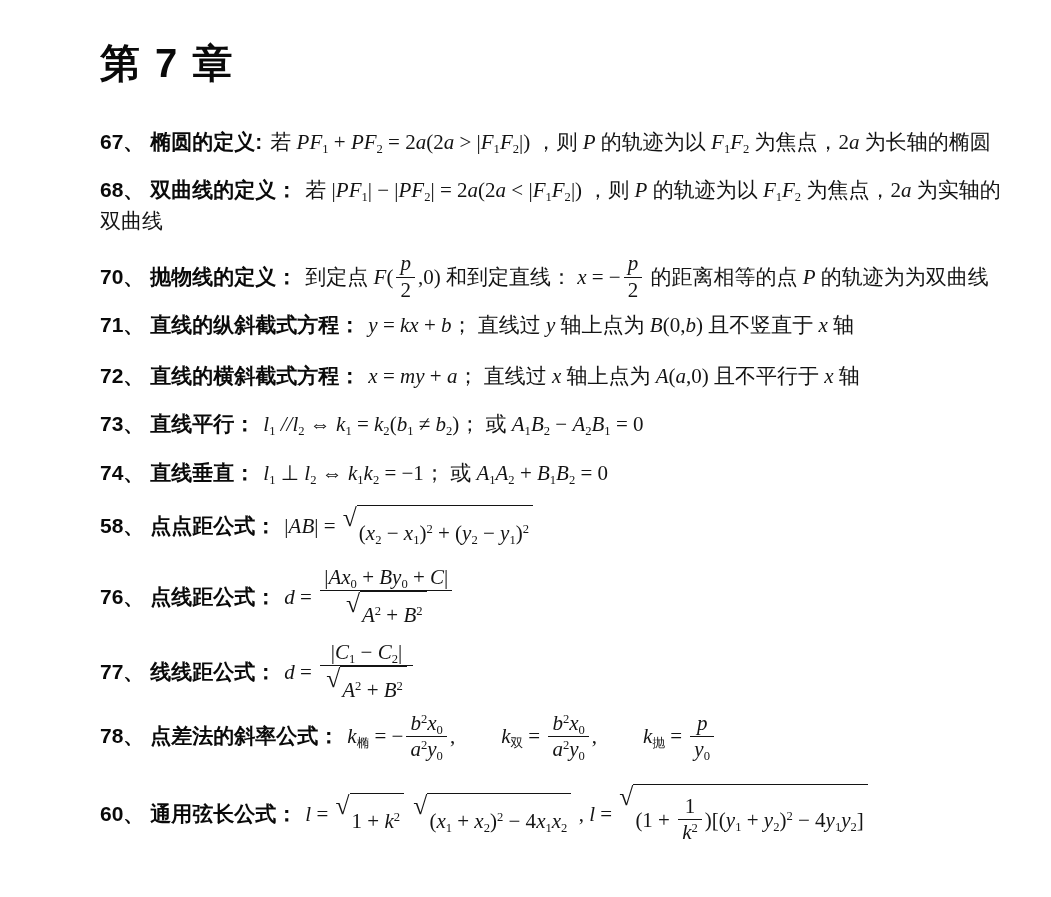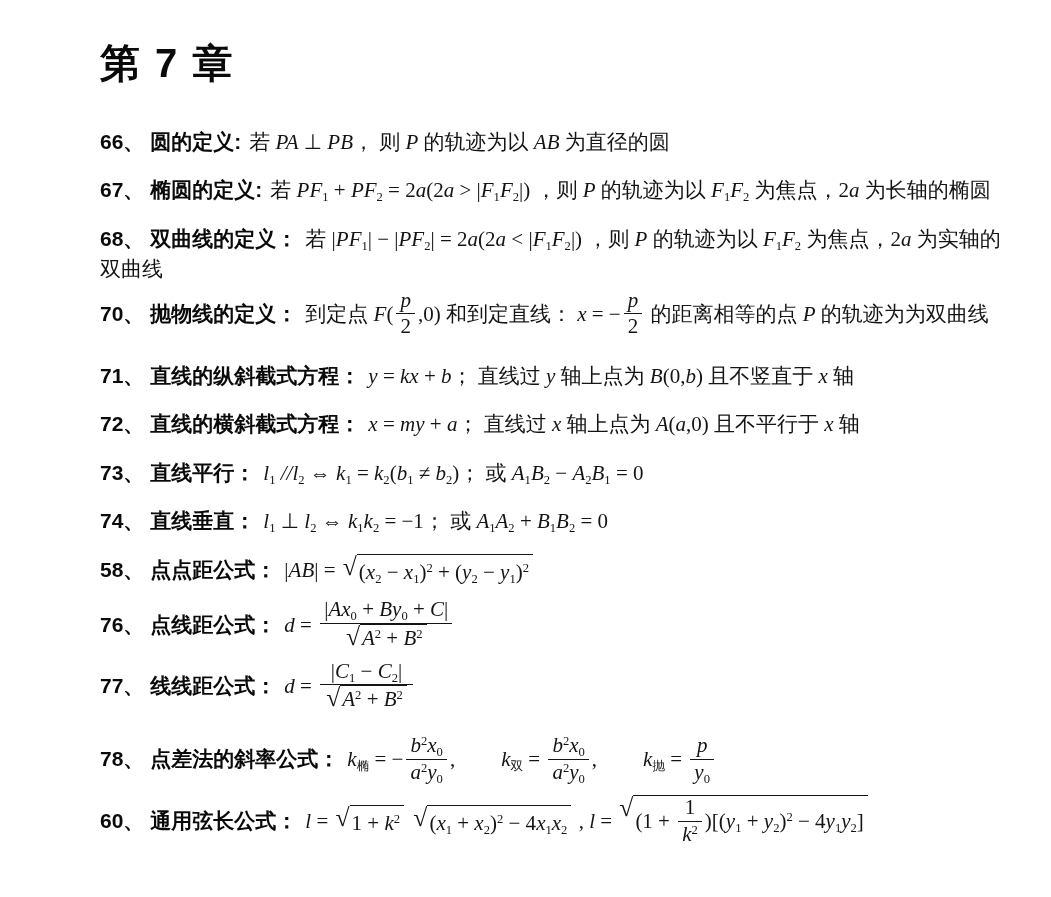--- a/index.html
+++ b/index.html
@@ -36,39 +36,38 @@
     display:inline-block;vertical-align:middle;text-align:center;
     line-height:1.12;margin:0 3px;transform:translateY(-2px);
   }
   .frac>.fn{display:block;border-bottom:1.6px solid #141414;padding:0 4px 1px;}
   .frac>.fd{display:block;padding:1px 4px 0;}
   .sqrt{
     display:inline-flex;align-items:flex-start;
     vertical-align:middle;margin:0 2px;transform:translateY(-1px);
   }
   .sqrt>.rsym{font-size:1.22em;line-height:1.05;font-style:normal;}
-  .sqrt>.rin{border-top:1.6px solid #141414;padding:2px 4px 0 2px;}
+  .sqrt>.rin{border-top:1.6px solid #141414;padding:12px 4px 0 2px;}
   .gap{display:inline-block;width:46px;}
   
   .row:nth-child(3){margin-bottom:6px;}
   .row:nth-child(4){margin-bottom:20px;}
   .row:nth-child(9){margin-bottom:12px;}
   .row:nth-child(10){margin-bottom:8px;}
   .row:nth-child(11){margin-bottom:21px;}
   .row:nth-child(12){margin-bottom:10px;}
 </style>
 </head>
 <body>
 
 <div class="page">
   <h1 class="title">
     <span>第 7 章</span>
   </h1>
   <div class="list" id="list">
-      <div class="row"><span class="num">66、</span><span class="label">圆的定义:</span><span class="content"><span class="cn">若 </span><span class="mi">PA</span><span class="mr"> ⊥ </span><span class="mi">PB</span><span class="cn">， 则 </span><span class="mi">P</span><span class="cn"> 的轨迹为以 </span><span class="mi">AB</span><span class="cn"> 为直径的圆</span></span></div>
       <div class="row"><span class="num">67、</span><span class="label">椭圆的定义:</span><span class="content"><span class="cn">若 </span><span class="mi">PF</span><sub>1</sub><span class="mr"> + </span><span class="mi">PF</span><sub>2</sub><span class="mr"> = 2</span><span class="mi">a</span><span class="mr">(2</span><span class="mi">a</span><span class="mr"> &gt; |</span><span class="mi">F</span><sub>1</sub><span class="mi">F</span><sub>2</sub><span class="mr">|)</span><span class="cn"> ，则 </span><span class="mi">P</span><span class="cn"> 的轨迹为以 </span><span class="mi">F</span><sub>1</sub><span class="mi">F</span><sub>2</sub><span class="cn"> 为焦点，</span><span class="mr">2</span><span class="mi">a</span><span class="cn"> 为长轴的椭圆</span></span></div>
       <div class="row"><span class="num">68、</span><span class="label">双曲线的定义：</span><span class="content"><span class="cn">若 </span><span class="mr">|</span><span class="mi">PF</span><sub>1</sub><span class="mr">| − |</span><span class="mi">PF</span><sub>2</sub><span class="mr">| = 2</span><span class="mi">a</span><span class="mr">(2</span><span class="mi">a</span><span class="mr"> &lt; |</span><span class="mi">F</span><sub>1</sub><span class="mi">F</span><sub>2</sub><span class="mr">|)</span><span class="cn"> ，则 </span><span class="mi">P</span><span class="cn"> 的轨迹为以 </span><span class="mi">F</span><sub>1</sub><span class="mi">F</span><sub>2</sub><span class="cn"> 为焦点，</span><span class="mr">2</span><span class="mi">a</span><span class="cn"> 为实轴的双曲线</span></span></div>
       <div class="row"><span class="num">70、</span><span class="label">抛物线的定义：</span><span class="content"><span class="cn">到定点 </span><span class="mi">F</span><span class="mr">(</span><span class="frac"><span class="fn"><span class="mi">p</span></span><span class="fd"><span class="mr">2</span></span></span><span class="mr">,0)</span><span class="cn"> 和到定直线： </span><span class="mi">x</span><span class="mr"> = −</span><span class="frac"><span class="fn"><span class="mi">p</span></span><span class="fd"><span class="mr">2</span></span></span><span class="cn"> 的距离相等的点 </span><span class="mi">P</span><span class="cn"> 的轨迹为为双曲线</span></span></div>
       <div class="row"><span class="num">71、</span><span class="label">直线的纵斜截式方程：</span><span class="content"><span class="mi">y</span><span class="mr"> = </span><span class="mi">kx</span><span class="mr"> + </span><span class="mi">b</span><span class="cn">； 直线过 </span><span class="mi">y</span><span class="cn"> 轴上点为 </span><span class="mi">B</span><span class="mr">(0,</span><span class="mi">b</span><span class="mr">)</span><span class="cn"> 且不竖直于 </span><span class="mi">x</span><span class="cn"> 轴</span></span></div>
       <div class="row"><span class="num">72、</span><span class="label">直线的横斜截式方程：</span><span class="content"><span class="mi">x</span><span class="mr"> = </span><span class="mi">my</span><span class="mr"> + </span><span class="mi">a</span><span class="cn">； 直线过 </span><span class="mi">x</span><span class="cn"> 轴上点为 </span><span class="mi">A</span><span class="mr">(</span><span class="mi">a</span><span class="mr">,0)</span><span class="cn"> 且不平行于 </span><span class="mi">x</span><span class="cn"> 轴</span></span></div>
       <div class="row"><span class="num">73、</span><span class="label">直线平行：</span><span class="content"><span class="mi">l</span><sub>1</sub><span class="mi"> //</span><span class="mi">l</span><sub>2</sub><span class="mr"> ⇔ </span><span class="mi">k</span><sub>1</sub><span class="mr"> = </span><span class="mi">k</span><sub>2</sub><span class="mr">(</span><span class="mi">b</span><sub>1</sub><span class="mr"> ≠ </span><span class="mi">b</span><sub>2</sub><span class="mr">)</span><span class="cn">； 或 </span><span class="mi">A</span><sub>1</sub><span class="mi">B</span><sub>2</sub><span class="mr"> − </span><span class="mi">A</span><sub>2</sub><span class="mi">B</span><sub>1</sub><span class="mr"> = 0</span></span></div>
       <div class="row"><span class="num">74、</span><span class="label">直线垂直：</span><span class="content"><span class="mi">l</span><sub>1</sub><span class="mr"> ⊥ </span><span class="mi">l</span><sub>2</sub><span class="mr"> ⇔ </span><span class="mi">k</span><sub>1</sub><span class="mi">k</span><sub>2</sub><span class="mr"> = −1</span><span class="cn">； 或 </span><span class="mi">A</span><sub>1</sub><span class="mi">A</span><sub>2</sub><span class="mr"> + </span><span class="mi">B</span><sub>1</sub><span class="mi">B</span><sub>2</sub><span class="mr"> = 0</span></span></div>
       <div class="row"><span class="num">58、</span><span class="label">点点距公式：</span><span class="content"><span class="mr">|</span><span class="mi">AB</span><span class="mr">| = </span><span class="sqrt">
             <span class="rsym">√</span>
             <span class="rin"><span class="mr">(</span><span class="mi">x</span><sub>2</sub><span class="mr"> − </span><span class="mi">x</span><sub>1</sub><span class="mr">)</span><sup>2</sup><span class="mr"> + (</span><span class="mi">y</span><sub>2</sub><span class="mr"> − </span><span class="mi">y</span><sub>1</sub><span class="mr">)</span><sup>2</sup></span>

